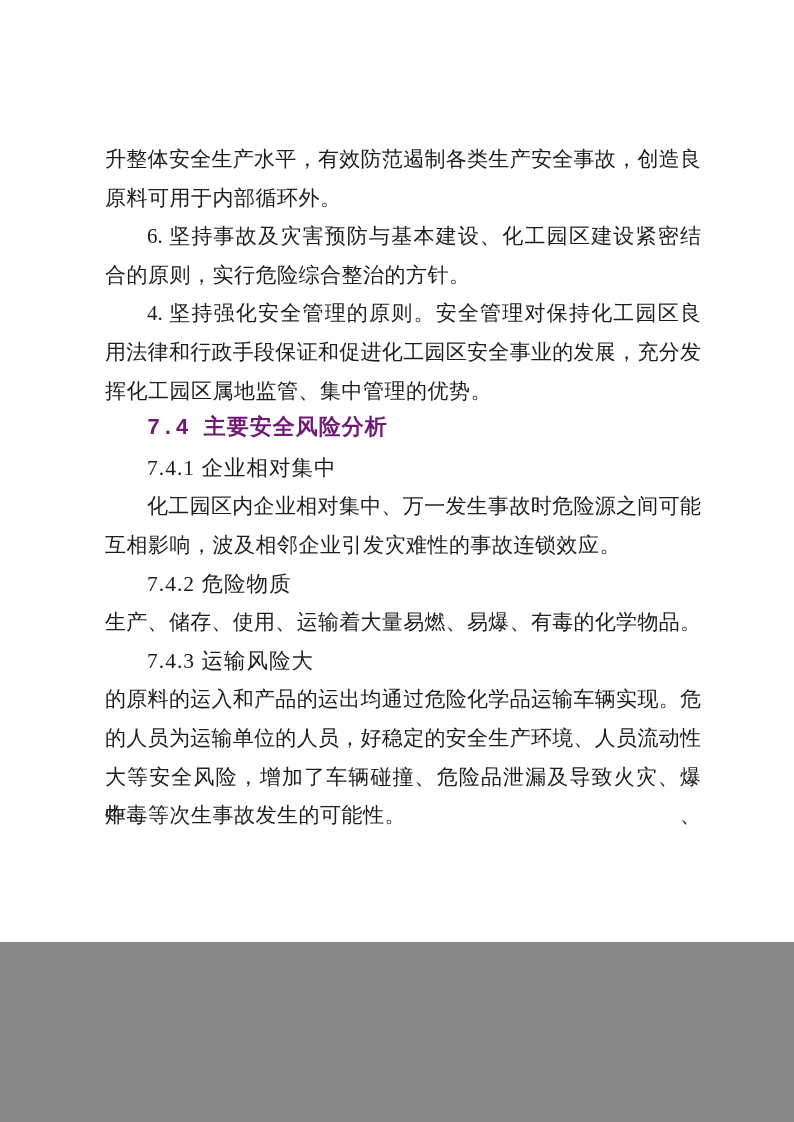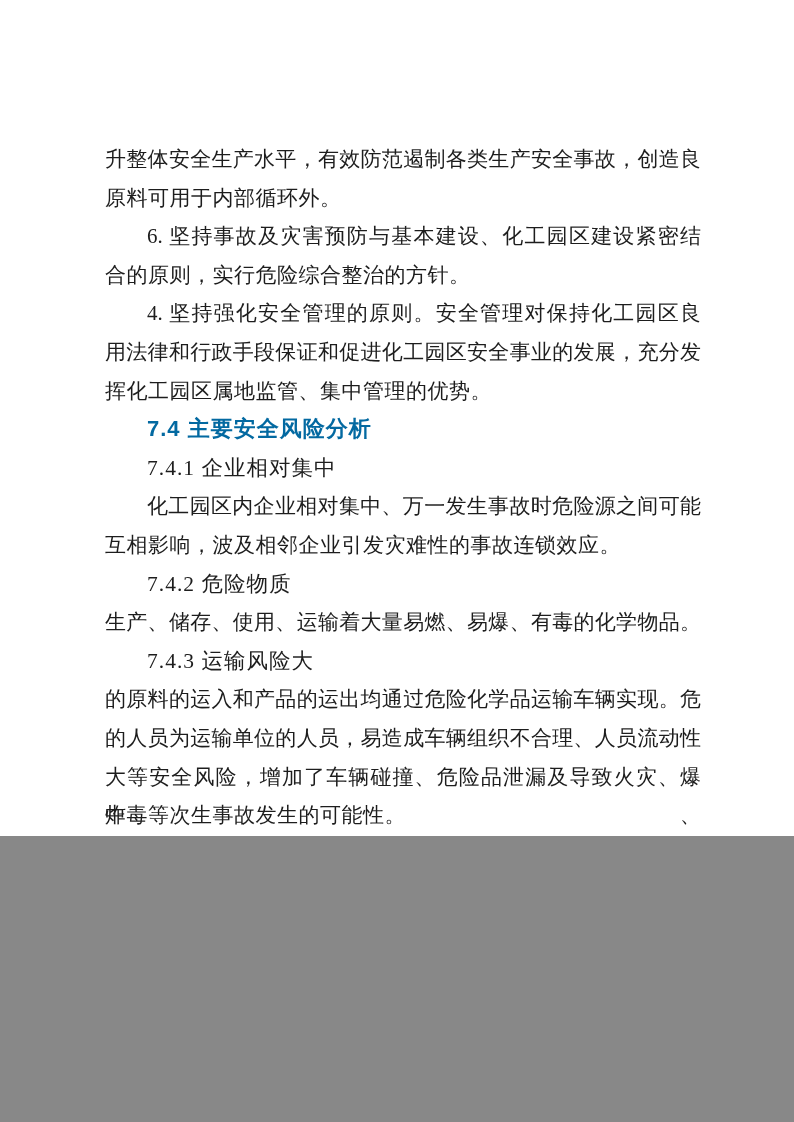--- a/index.html
+++ b/index.html
@@ -3,21 +3,21 @@
 <meta charset="utf-8">
 <style>
   html, body {
     margin: 0;
     padding: 0;
     background: #888;
   }
   .page {
     position: relative;
     width: 794px;
-    height: 836px;
+    height: 942px;
     margin: 0 auto;
     background: #ffffff;
     overflow: hidden;
     font-family: "Liberation Serif", "DejaVu Serif", serif;
     color: #1d1d1d;
   }
   .text-block {
     position: absolute;
     left: 105px;
     top: 140px;
@@ -33,24 +33,24 @@
   .line.fill {
     white-space: normal;
     text-align: justify;
     text-align-last: justify;
     letter-spacing: 0;
   }
   .line.indent {
     padding-left: 42px;
   }
   .line.heading1 {
-    font-family: Liberation Sans, sans-serif;
+    font-family: Liberation Mono, monospace;
     font-weight: 700;
     font-size: 22px;
-    color: #0369a1;
+    color: #701a75;
     letter-spacing: 1px;
   }
   .line.heading2 {
     font-size: 21.5px;
     letter-spacing: 1px;
   }
   .page-number {
     position: absolute;
     left: 122px;
     top: 1000px;
@@ -72,18 +72,18 @@
       <div class="line body fill">用法律和行政手段保证和促进化工园区安全事业的发展，充分发</div>
       <div class="line body">挥化工园区属地监管、集中管理的优势。</div>
       <div class="line heading1 indent">7.4 主要安全风险分析</div>
       <div class="line heading2 indent">7.4.1 企业相对集中</div>
       <div class="line body indent fill">化工园区内企业相对集中、万一发生事故时危险源之间可能</div>
       <div class="line body">互相影响，波及相邻企业引发灾难性的事故连锁效应。</div>
       <div class="line heading2 indent">7.4.2 危险物质</div>
       <div class="line body fill">生产、储存、使用、运输着大量易燃、易爆、有毒的化学物品。</div>
       <div class="line heading2 indent">7.4.3 运输风险大</div>
       <div class="line body fill">的原料的运入和产品的运出均通过危险化学品运输车辆实现。危</div>
-      <div class="line body fill">的人员为运输单位的人员，易造成车辆组织不合理、人员流动性</div>
+      <div class="line body fill">的人员为运输单位的人员，好稳定的安全生产环境、人员流动性</div>
       <div class="line body fill">大等安全风险，增加了车辆碰撞、危险品泄漏及导致火灾、爆炸、</div>
       <div class="line body">中毒等次生事故发生的可能性。</div>
     </div>
   <div class="page-number">— 146 —</div>
 </div>
 
 </body></html>

